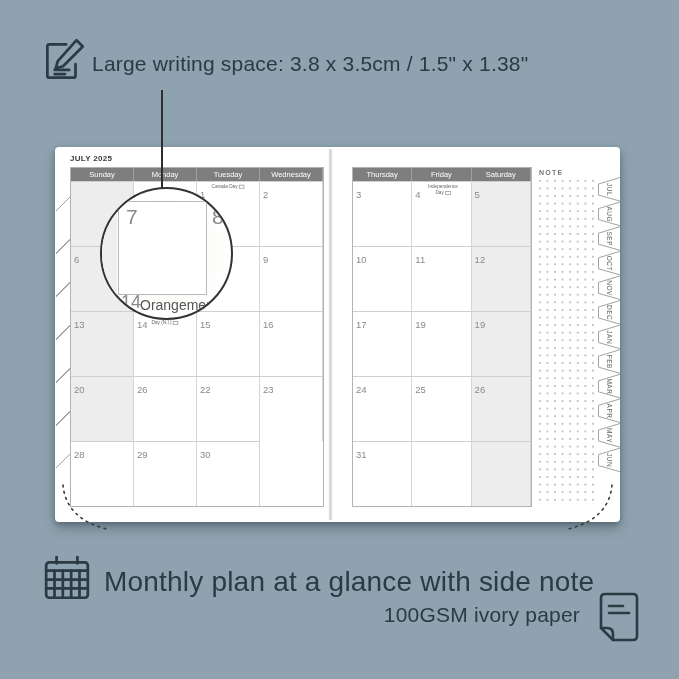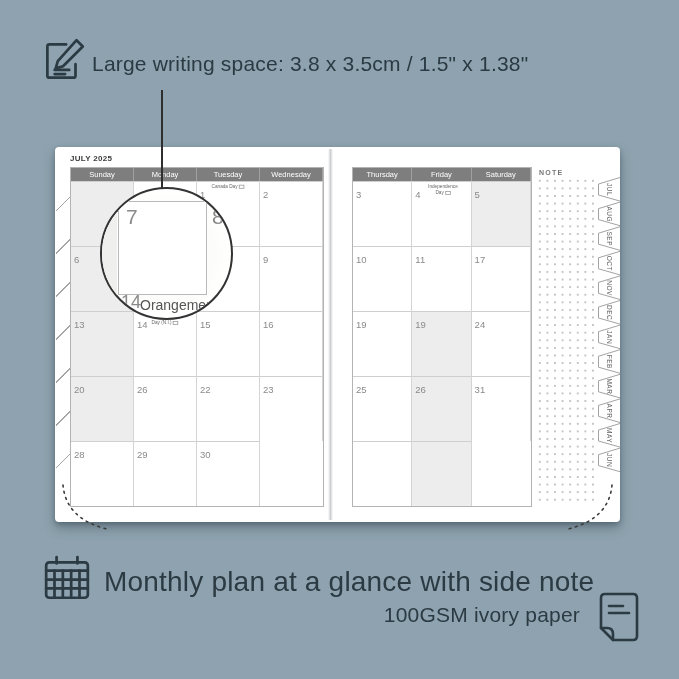--- a/index.html
+++ b/index.html
@@ -126,20 +126,21 @@
 
   <div class="abs grid grid-right" id="grid-right">
       <div class="dow">Thursday</div>
       <div class="dow">Friday</div>
       <div class="dow">Saturday</div>
       <div class="cell"><span class="dnum">3</span></div>
       <div class="cell"><span class="dnum">4</span><span class="hol">Independence Day <i class="flagbox"></i></span></div>
       <div class="cell shade"><span class="dnum">5</span></div>
       <div class="cell"><span class="dnum">10</span></div>
       <div class="cell"><span class="dnum">11</span></div>
+      <div class="cell shade"><span class="dnum">12</span></div>
       <div class="cell"><span class="dnum">17</span></div>
       <div class="cell"><span class="dnum">19</span></div>
       <div class="cell shade"><span class="dnum">19</span></div>
       <div class="cell"><span class="dnum">24</span></div>
       <div class="cell"><span class="dnum">25</span></div>
       <div class="cell shade"><span class="dnum">26</span></div>
       <div class="cell"><span class="dnum">31</span></div>
       <div class="cell"><span class="dnum"></span></div>
       <div class="cell shade"><span class="dnum"></span></div>
     </div>

